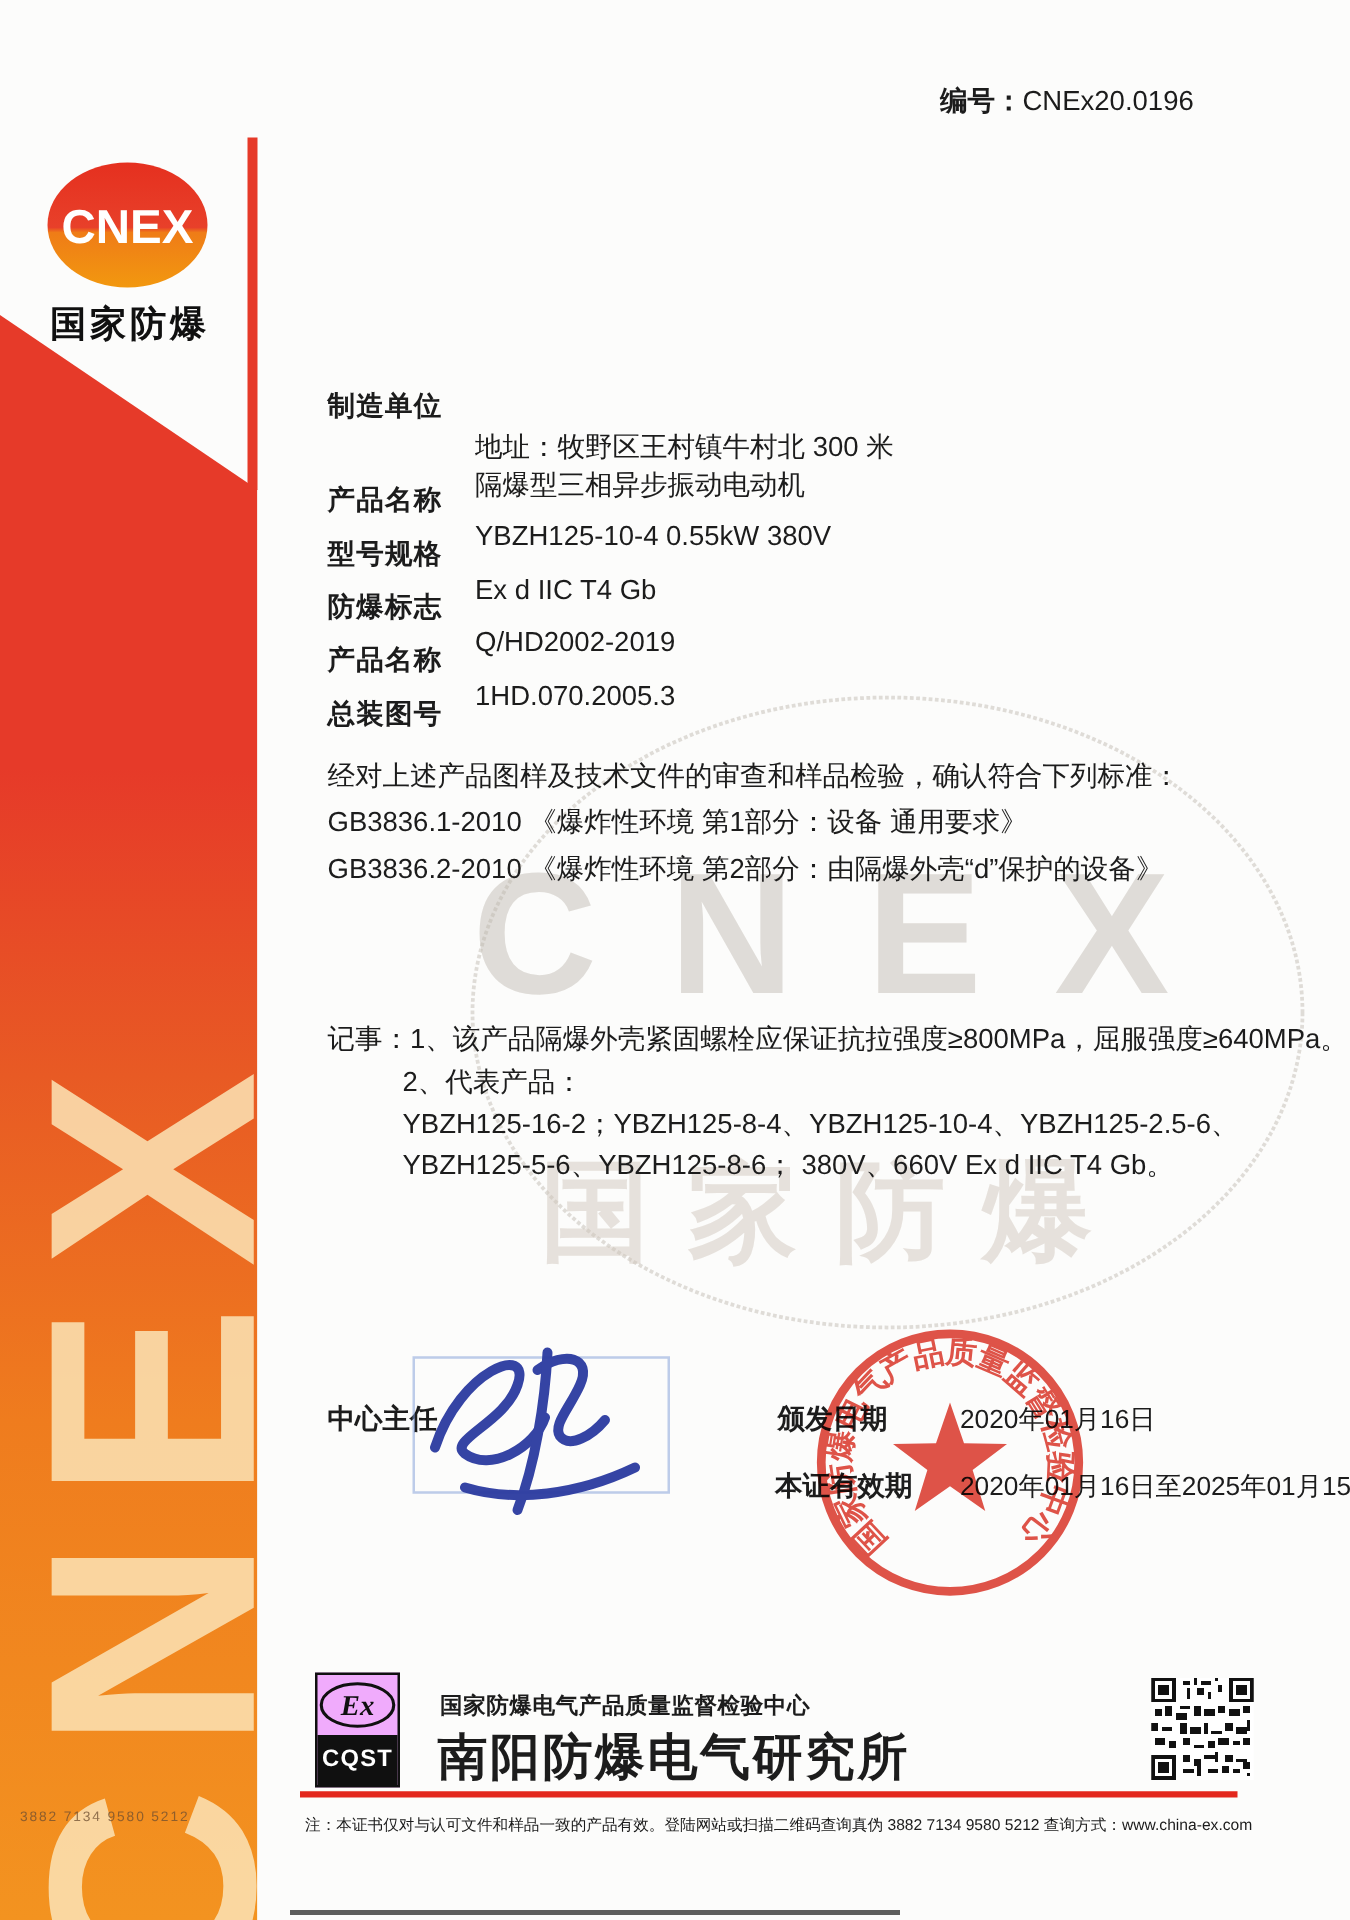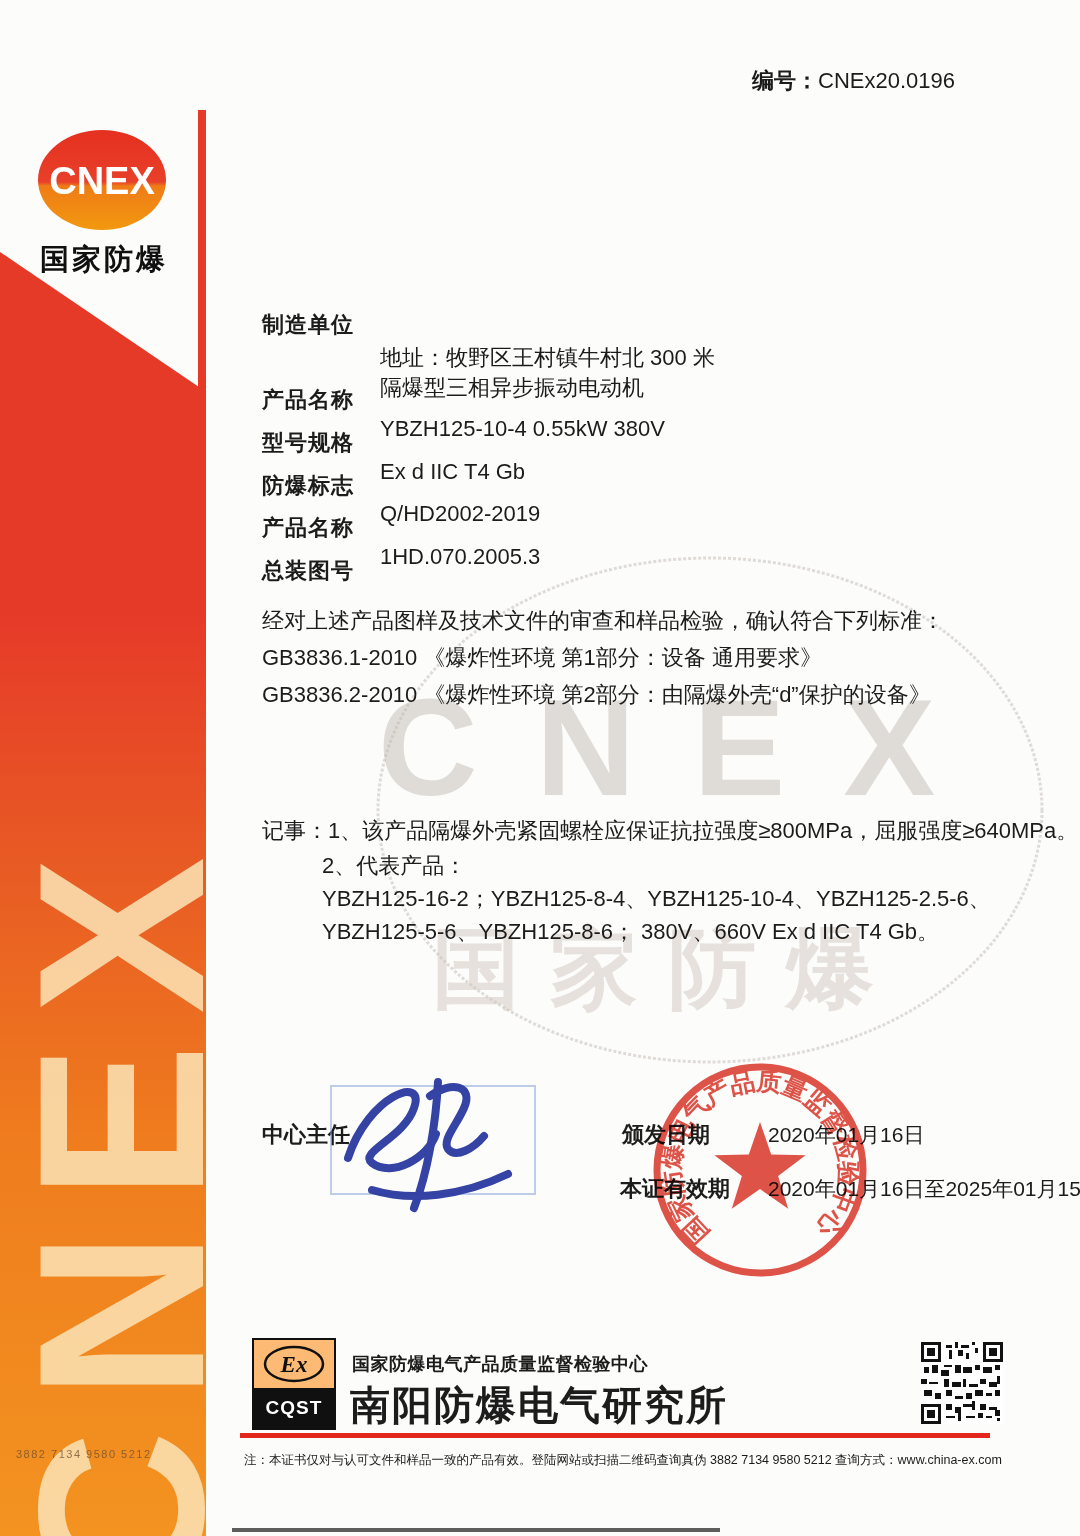--- a/index.html
+++ b/index.html
@@ -56,22 +56,22 @@
   .stamp{left:648px;top:1058px;z-index:4;opacity:.86;mix-blend-mode:multiply;}
 
   
   .wm-ellipse{left:365px;top:550px;z-index:1;}
   .wm-cnex{left:378px;top:668px;font-size:138px;font-weight:bold;letter-spacing:58px;
     color:rgba(188,182,172,.45);z-index:1;}
   .wm-gjfb{left:432px;top:910px;font-size:88px;font-weight:bold;letter-spacing:30px;
     color:rgba(206,197,186,.48);z-index:1;}
 
   
-  .cqst{left:252px;top:1338px;width:84px;height:92px;border:2px solid #101010;
-    box-sizing:border-box;z-index:2;background:#fdba74;}
+  .cqst{left:252px;top:1338px;width:68px;height:92px;border:2px solid #101010;
+    box-sizing:border-box;z-index:2;background:#f0abfc;}
   .cqst-top{position:absolute;left:0;top:0;width:100%;height:48px;display:flex;
     align-items:center;justify-content:center;}
   .cqst-bottom{position:absolute;left:0;top:48px;width:100%;height:40px;background:#101010;
     color:#fff;font-size:19px;font-weight:bold;letter-spacing:1px;display:flex;
     align-items:center;justify-content:center;}
   .org1{left:352px;top:1352px;font-size:18px;font-weight:700;letter-spacing:.5px;z-index:2;}
   .org2{left:350px;top:1378px;font-size:40px;font-weight:700;letter-spacing:2px;z-index:2;}
   .divider{left:240px;top:1433px;width:750px;height:5px;background:#e3271d;z-index:2;}
   .addr{left:698px;top:1347px;font-size:12.5px;font-weight:600;line-height:16px;
     color:#2b2b2b;z-index:2;}

